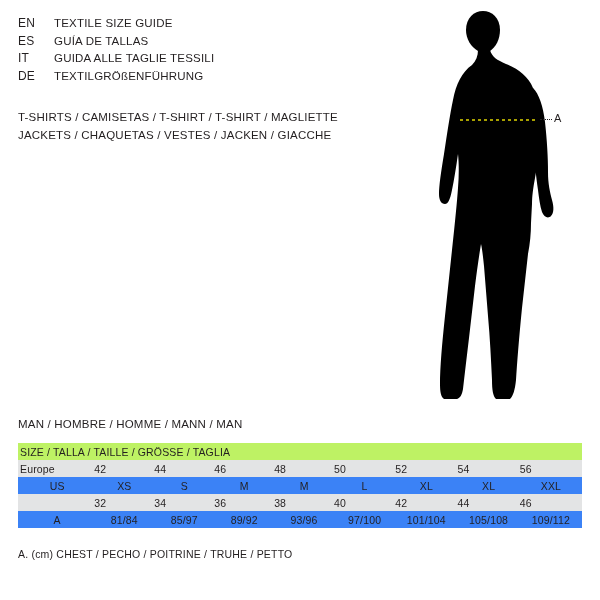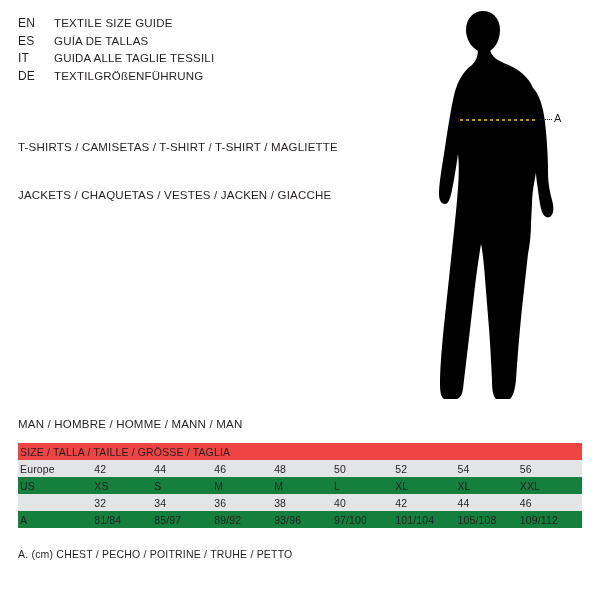--- a/index.html
+++ b/index.html
@@ -48,21 +48,20 @@
     position: absolute;
     left: 18px;
     top: 111px;
     width: 420px;
   }
   .cat-line {
     font-size: 11.5px;
     letter-spacing: .2px;
     height: 18px;
     white-space: nowrap;
-    margin-top: 30px;
   }
 
   
   .figure-wrap {
     position: absolute;
     left: 400px;
     top: 8px;
     width: 200px;
     height: 400px;
   }
@@ -101,25 +100,25 @@
     font-size: 10.5px;
   }
   .table td {
     padding: 0;
     height: 17px;
     vertical-align: middle;
     font-size: 10.5px;
     letter-spacing: .15px;
   }
   .row-head td {
-    background: #ef4444;
+    background: #bef264;
     font-size: 10.5px;
   }
   .row-alt td { background: #e3e4e5; margin-left: 20px; }
-  .row-plain td { background: #15803d; }
+  .row-plain td { background: #3b82f6; text-align: center; }
   .c-label {
     width: 86px;
     padding-left: 2px !important;
   }
   .c-val { width: 68px; }
 
   
   .footnote {
     position: absolute;
     left: 18px;

